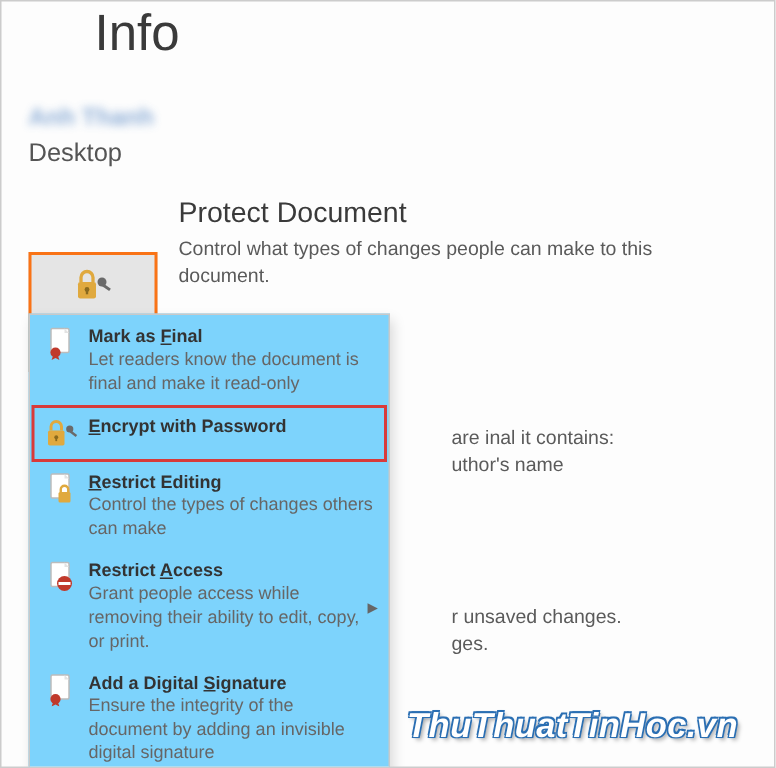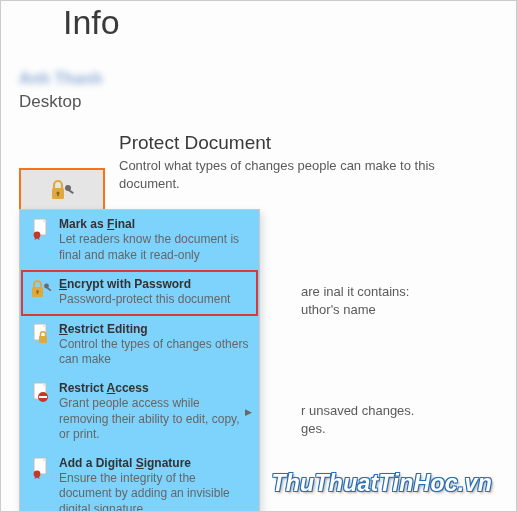--- a/index.html
+++ b/index.html
@@ -180,21 +180,20 @@
           <rect x="2" y="9" width="11" height="10" rx="1.2" fill="#e0a93e"></rect>
           <path d="M4 9 V6.5 a3.5 3.5 0 0 1 7 0 V9" fill="none" stroke="#e0a93e" stroke-width="2"></path>
           <circle cx="7.5" cy="13.5" r="1.3" fill="#8a6a1e"></circle>
           <rect x="6.9" y="13.5" width="1.2" height="2.6" fill="#8a6a1e"></rect>
           <circle cx="16.5" cy="8" r="2.4" fill="#6a6a6a"></circle>
           <rect x="17.5" y="9" width="5" height="1.6" transform="rotate(38 17.5 9)" fill="#6a6a6a"></rect>
         </svg>
       </div>
       <div class="menu-text">
         <div class="menu-title"><span></span><span class="ul">E</span><span>ncrypt with Password</span></div>
-        <div class="menu-desc">Password-protect this document</div>
       </div>
     </div>
     <div class="menu-item">
       <div class="menu-icon">
         <svg width="20" height="22" viewBox="0 0 20 22">
           <rect x="3" y="1" width="12" height="16" rx="1" fill="#fff" stroke="#bcbcbc"></rect>
           <path d="M12 1 L15 4 L12 4 Z" fill="#e3e3e3"></path>
           <rect x="8" y="13" width="8" height="7" rx="1" fill="#e0a93e"></rect>
           <path d="M9.5 13 V11.3 a2.5 2.5 0 0 1 5 0 V13" fill="none" stroke="#e0a93e" stroke-width="1.6"></path>
         </svg>

